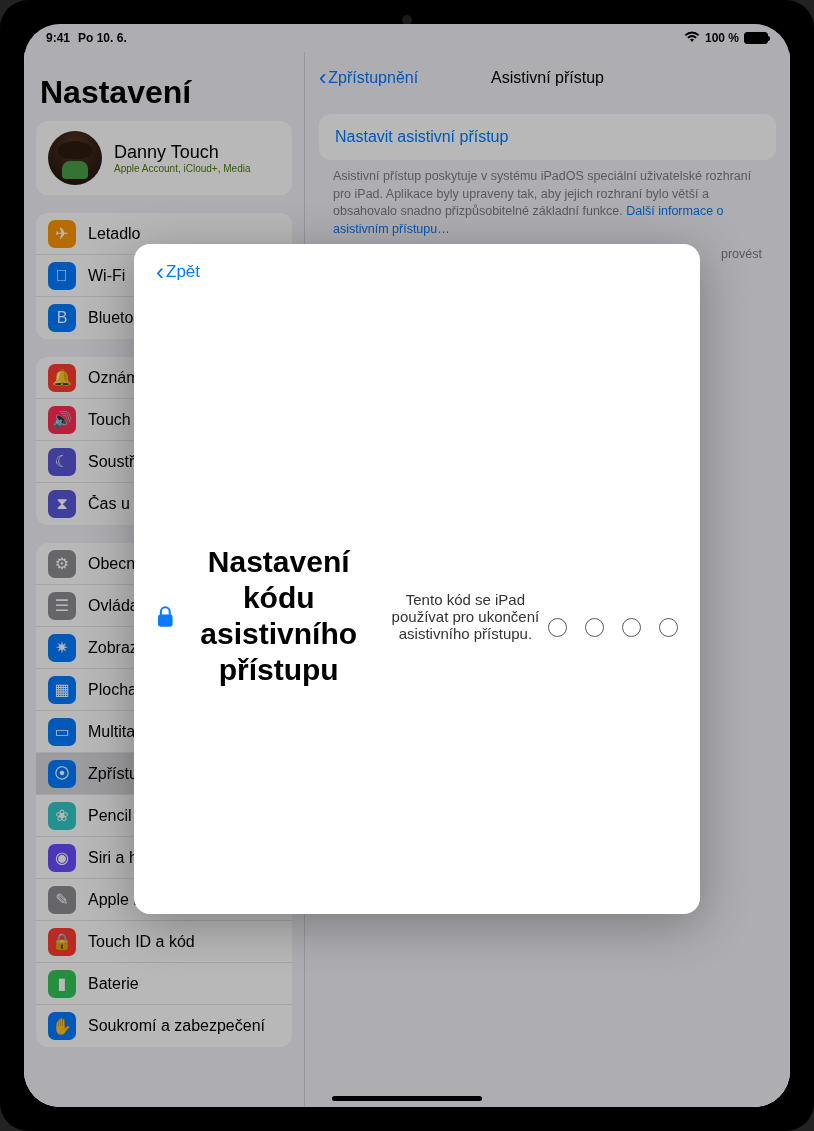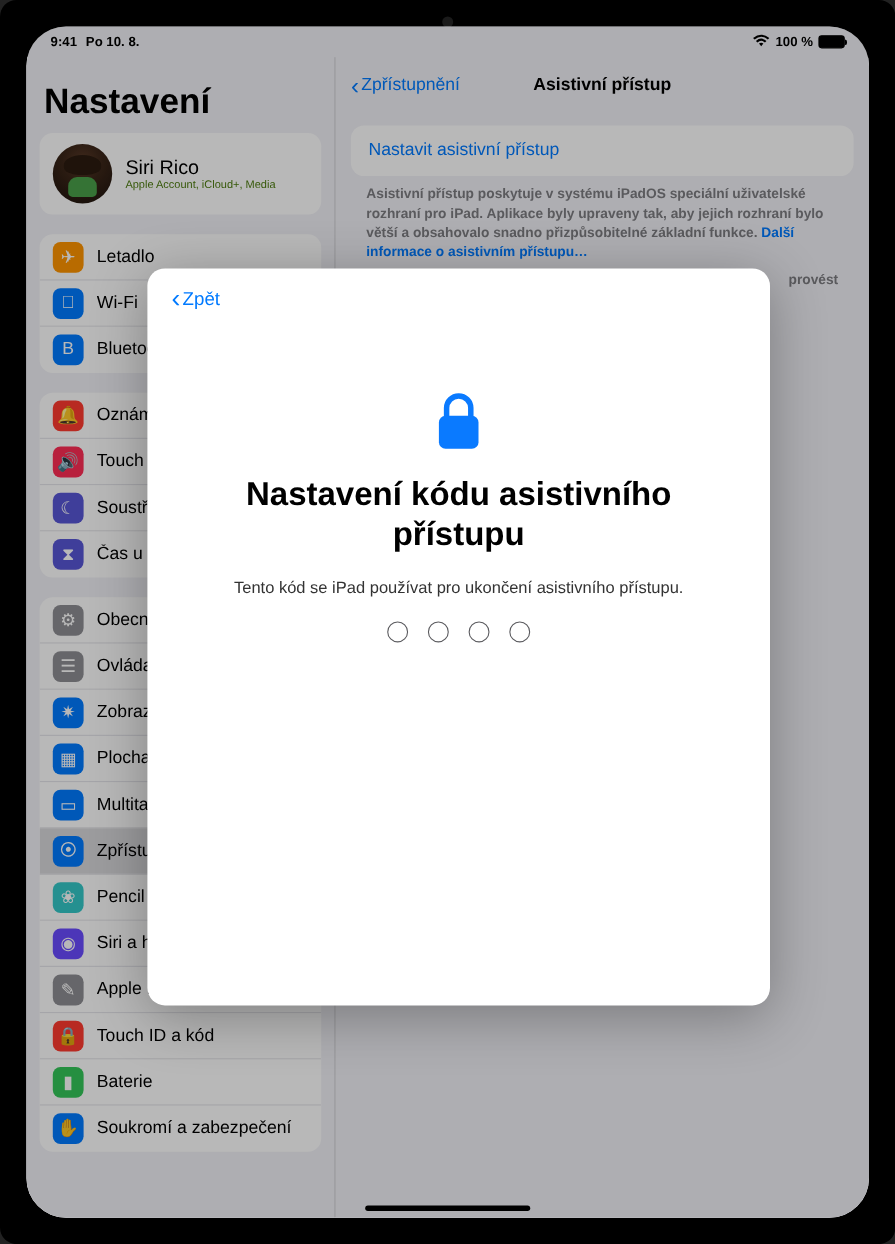--- a/index.html
+++ b/index.html
@@ -7,21 +7,21 @@
     font-family: -apple-system, BlinkMacSystemFont, "Segoe UI", Helvetica, Arial, sans-serif;
     background: #222;
     display: flex;
     justify-content: center;
     align-items: flex-start;
   }
   .device {
     width: 814px;
     height: 1131px;
     background: #000;
-    border-radius: 15px;
+    border-radius: 28px;
     padding: 24px;
     position: relative;
   }
   .camera {
     position: absolute;
     top: 15px;
     left: 50%;
     transform: translateX(-50%);
     width: 10px;
     height: 10px;
@@ -141,28 +141,28 @@
     padding: 6px 14px;
     overflow: hidden;
   }
   .detail-nav {
     display: flex; align-items: center; height: 40px; position: relative;
     color: #007aff; font-size: 16px;
   }
   .detail-nav .back-chev { font-size: 22px; margin-right: 2px; }
   .detail-nav .title {
     position: absolute; left: 0; right: 0; text-align: center;
-    color: #000; font-weight: 700;
+    color: #000; font-weight: 400;
   }
   .detail-card {
     background: #fff; border-radius: 12px; margin-top: 16px;
     padding: 14px 16px; color: #007aff; font-size: 16px;
   }
   .detail-footer {
-    font-size: 12.5px; color: #7d7d82; padding: 8px 14px 0 14px; line-height: 1.4; font-weight: bold;
+    font-size: 12.5px; color: #7d7d82; padding: 8px 14px 0 14px; line-height: 1.4;
   }
   .detail-footer .link { color: #007aff; }
 
   .dim {
     position: absolute; inset: 0; background: rgba(0,0,0,0.28);
   }
   .modal {
     position: absolute;
     top: 220px;
     left: 110px;
@@ -173,21 +173,21 @@
     padding: 16px 22px;
     box-shadow: 0 10px 50px rgba(0,0,0,0.3);
     display: flex;
     flex-direction: column;
   }
   .modal-back {
     display: flex; align-items: center; color: #007aff; font-size: 17px; gap: 2px;
     width: fit-content;
   }
   .modal-back .chev { font-size: 24px; line-height: 1; }
-  .modal-body { flex: 1; display: flex; flex-direction: column; align-items: center; padding-top: 72px; }
+  .modal-body { flex: 1; display: flex; flex-direction: row; align-items: center; padding-top: 72px; }
   .lock-svg { width: 46px; height: 56px; margin-bottom: 20px; }
   .modal-title {
     font-size: 30px; font-weight: 700; text-align: center; line-height: 1.2;
     max-width: 420px; margin-bottom: 22px;
   }
   .modal-desc {
     font-size: 15px; text-align: center; color: #333; margin-bottom: 22px;
     max-width: 480px;
   }
   .code-dots { display: flex; gap: 18px; }
@@ -201,21 +201,21 @@
 </head>
 <body>
 
 <div class="device">
   <div class="camera"></div>
   <div class="screen">
 
     <div class="status-bar">
       <div class="status-left">
         <span>9:41</span>
-        <span>Po 10. 8.</span>
+        <span>Po 10. 6.</span>
       </div>
       <div class="status-right">
         <span>
           <svg width="16" height="12" viewBox="0 0 16 12">
               <path d="M8 11 L6 8.6 Q8 7 10 8.6 Z M3.2 6.2 Q8 2 12.8 6.2 L11.4 7.6 Q8 4.6 4.6 7.6 Z M0.6 3.6 Q8 -2.6 15.4 3.6 L14 5 Q8 -0.2 2 5 Z" fill="#000"></path>
             </svg>
         </span>
         <span>100 %</span>
         <span class="battery"></span>
       </div>
@@ -223,21 +223,21 @@
 
     <div class="content-area">
 
       <div class="sidebar">
         <div class="sidebar-title">Nastavení</div>
 
 
         <div class="profile-card">
           <div class="avatar"></div>
           <div>
-            <div class="profile-name">Siri Rico</div>
+            <div class="profile-name">Danny Touch</div>
             <div class="profile-sub">Apple Account, iCloud+, Media</div>
           </div>
         </div>
 
         <div class="settings-group">
             <div class="settings-row">
               <div class="icon-box" style="background: rgb(255, 149, 0);">✈</div>
               <div class="row-label">Letadlo</div>
             </div>
             <div class="settings-row">

